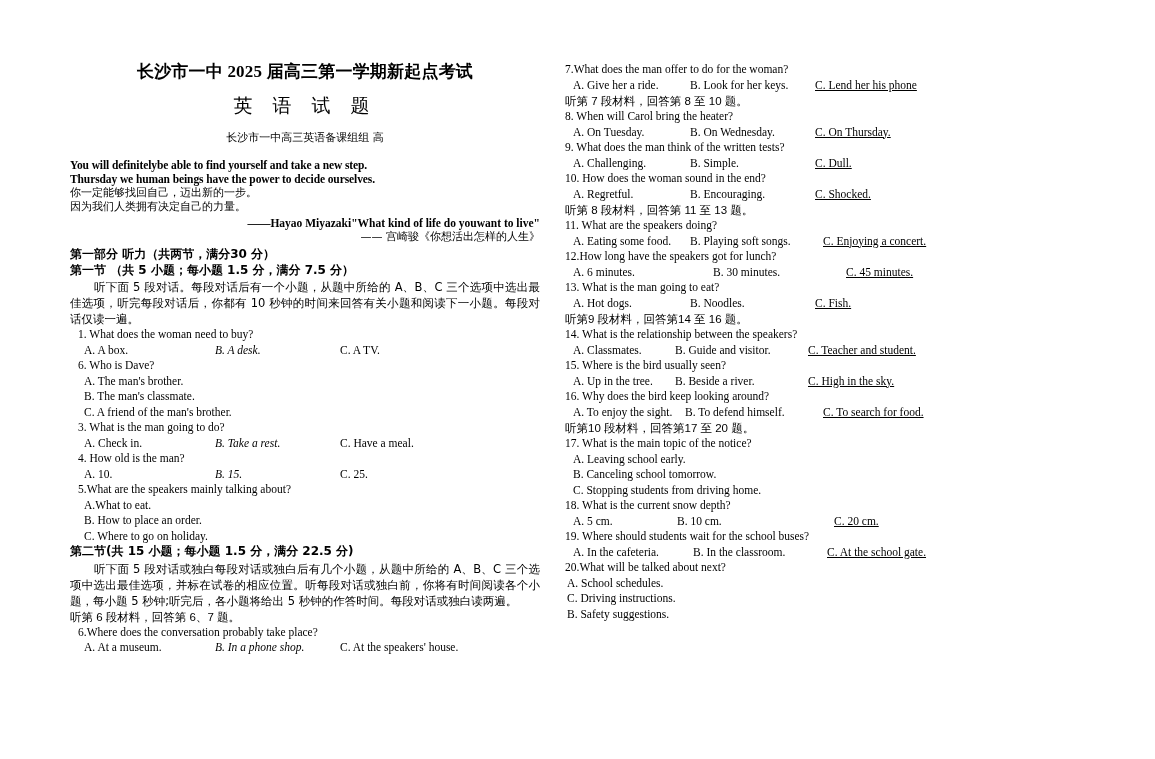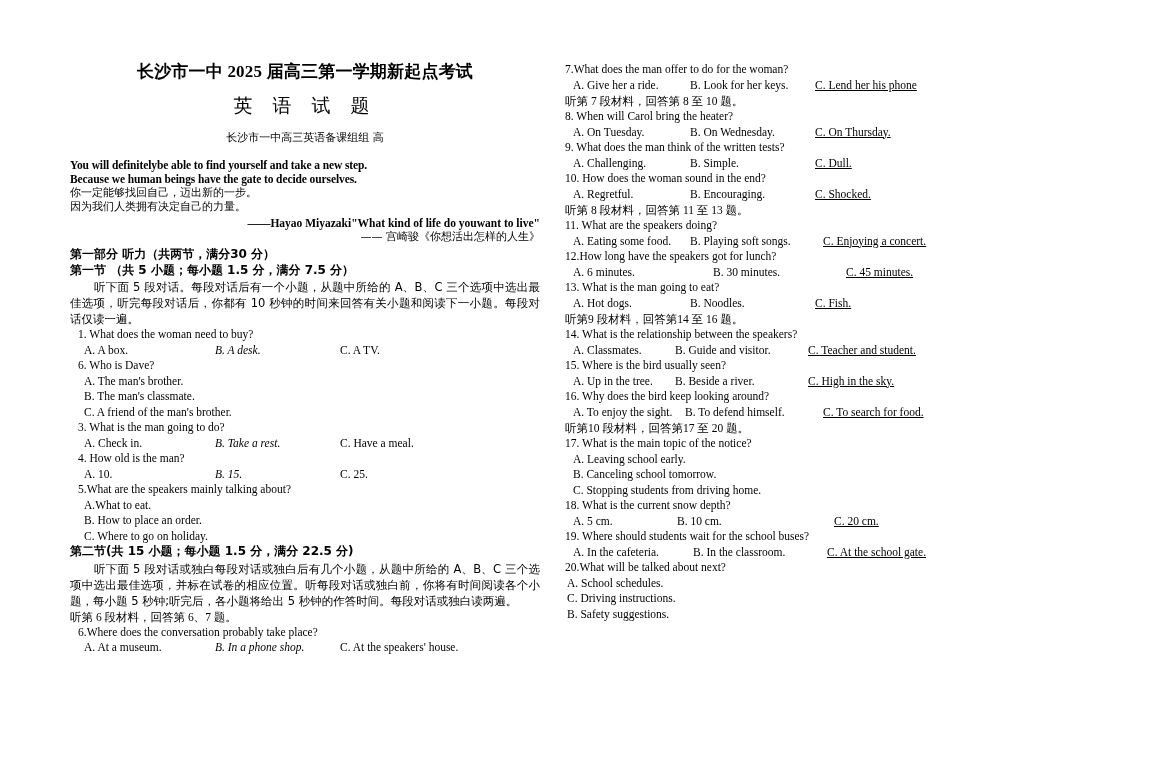--- a/index.html
+++ b/index.html
@@ -101,21 +101,21 @@
     font-size: 11.5px;
     line-height: 16px;
     text-align: justify;
     text-indent: 24px;
     font-family: "DejaVu Sans", "Liberation Sans", sans-serif;
     margin-top: 1px;
   }
   .listen-line {
     font-size: 11.5px;
     line-height: 16px;
-    font-family: Liberation Serif, serif;
+    font-family: Liberation Sans, sans-serif;
   }
 
   
   .q {
     font-size: 11.5px;
     line-height: 15.5px;
     padding-left: 8px;
     white-space: nowrap;
   }
   .q-r {
@@ -163,21 +163,21 @@
 <div class="page">
 
   <div class="col col-left">
 
     <div class="doc-title">长沙市一中 2025 届高三第一学期新起点考试</div>
     <div class="doc-subtitle">英 语 试 题</div>
     <div class="dept-line">长沙市一中高三英语备课组组 高</div>
 
     <div class="epigraph">
       <div class="en">You will definitelybe able to find yourself and take a new step.</div>
-      <div class="en">Because we human beings have the gate to decide ourselves.</div>
+      <div class="en">Thursday we human beings have the power to decide ourselves.</div>
       <div class="zh">你一定能够找回自己，迈出新的一步。</div>
       <div class="zh">因为我们人类拥有决定自己的力量。</div>
       <div class="attrib-en">——Hayao Miyazaki"What kind of life do youwant to live"</div>
       <div class="attrib-zh">—— 宫崎骏《你想活出怎样的人生》</div>
     </div>
 
     <div class="sec-head">第一部分 听力（共两节，满分30 分）</div>
     <div class="sec-head2">第一节 （共 5 小题；每小题 1.5 分，满分 7.5 分）</div>
     <div class="instr">听下面 5 段对话。每段对话后有一个小题，从题中所给的 A、B、C 三个选项中选出最佳选项，听完每段对话后，你都有 10 秒钟的时间来回答有关小题和阅读下一小题。每段对话仅读一遍。</div>
 

